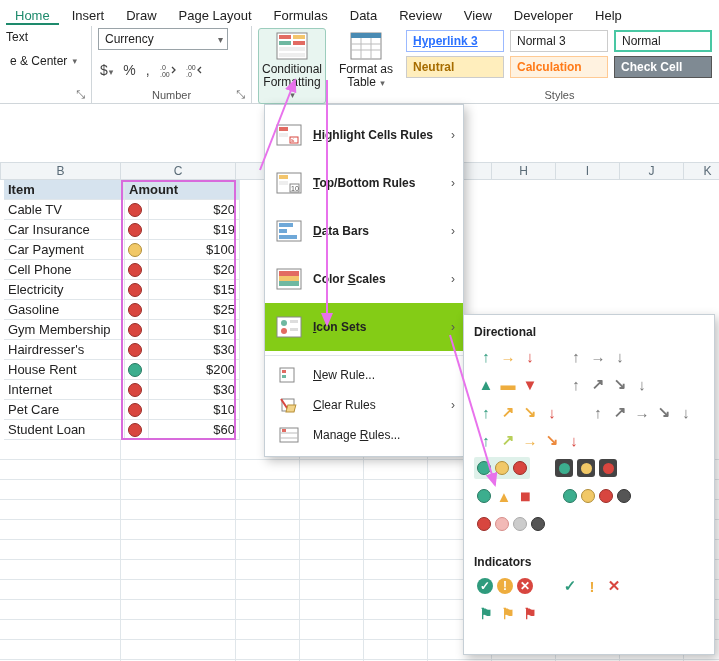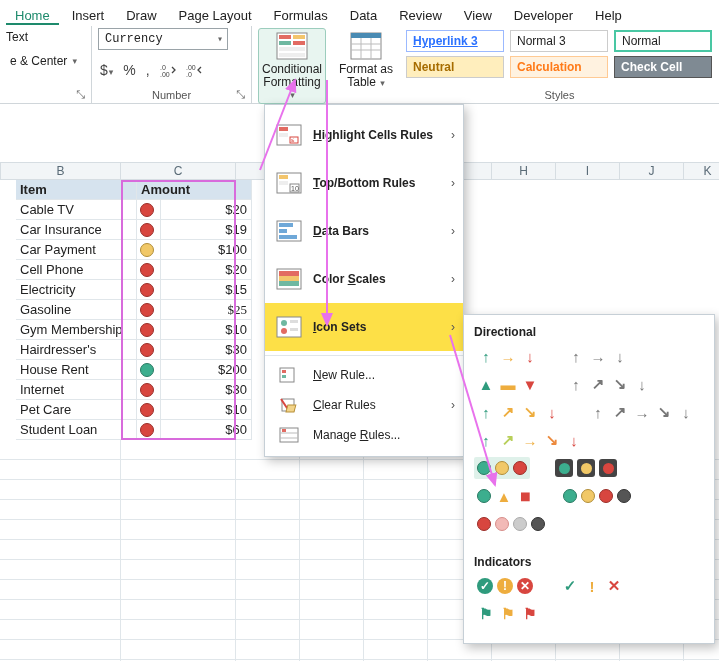--- a/index.html
+++ b/index.html
@@ -41,44 +41,44 @@
   .sc-calc { background:#fff2e0; color:#ff7a18; font-weight:600; border-color:#ffca94;}
   .sc-check { background:#7f8a93; color:#fff; border-color:#555; font-weight:600;}
 
   
   .gridwrap { position:absolute; left:0; top:104px; right:0; bottom:0; }
   
   .colhdrs { position:absolute; left:0; top:58px; height:18px; display:flex; }
   .colhdr { border:1px solid #d6dde2; border-left:none; background:#f2f5f7; color:#5a6b77; font-size:12px; display:flex; align-items:center; justify-content:center; }
   .colhdr:first-child{border-left:1px solid #d6dde2;}
   
-  .cells { position:absolute; top:76px; left:16px; }
+  .cells { position:absolute; top:76px; left:4px; }
   .row { display:flex; height:20px; }
   .cell { border-right:1px solid #e0e6ea; border-bottom:1px solid #e0e6ea; height:20px; display:flex; align-items:center; padding:0 4px; font-size:13px; overflow:hidden; }
   .hdr { background:#d6e3ee; font-weight:700; }
   .amt { justify-content:flex-end; }
   .iconcol { justify-content:flex-start; padding-left:3px;}
   .circle { width:14px; height:14px; border-radius:50%; border:1px solid #999; }
   .c-red { background:#d8463f; border-color:#9b2e29;}
   .c-yel { background:#f1c867; border-color:#b18e3a;}
   .c-grn { background:#3cae8e; border-color:#297a63;}
   .selbox { position:absolute; border:2px solid #d86bdc; pointer-events:none; }
 
   
   .cf-menu { position:absolute; left:264px; top:104px; width:200px; background:#fff; border:1px solid #c6cfd6; box-shadow:3px 4px 10px rgba(0,0,0,.25); z-index:30; padding:6px 0; }
   .cf-item { display:flex; align-items:center; height:48px; padding:0 10px; gap:10px; cursor:pointer; position:relative;}
   .cf-item.small { height:30px; }
-  .cf-item.hov { background:#fde047; }
+  .cf-item.hov { background:#84cc16; }
   .cf-item .chev { position:absolute; right:8px; font-size:12px; color:#555;}
   .cf-item .txt span.u { text-decoration:underline; }
   .cf-sep { height:1px; background:#e0e6ea; margin:4px 0; }
   .cf-ico { width:28px; height:24px; display:flex; align-items:center; justify-content:center; }
 
   
-  .fly { position:absolute; left:463px; top:314px; width:252px; background:#fff; border:1px solid #c6cfd6; box-shadow:3px 4px 10px rgba(0,0,0,.25); z-index:31; padding:8px 10px 12px 10px; }
+  .fly { position:absolute; left:463px; top:314px; width:252px; background:#fff; border:1px solid #c6cfd6; box-shadow:3px 4px 10px rgba(0,0,0,.25); z-index:31; padding:8px 10px 23px 10px; }
   .fly h4 { margin:2px 0 6px 0; font-size:12px; font-weight:700; }
   .set-row { display:flex; gap:22px; margin-bottom:6px;}
   .set { display:flex; gap:4px; align-items:center; height:22px; padding:2px 3px; border-radius:2px;}
   .set.hov { background:#dff1ea; }
   .g { width:18px; height:18px; display:inline-flex; align-items:center;justify-content:center; font-size:15px; font-weight:700; }
 
   
   .arrow-svg { position:absolute; z-index:40; pointer-events:none; }
 
   svg { display:block; }
@@ -111,21 +111,21 @@
         <div class="mergebtn">
           <span>e &amp; Center</span>
           <span class="caret">▾</span>
         </div>
       </div>
       <div class="group-label">&nbsp;<span class="launcher">⤡</span></div>
     </div>
 
     <div class="group num-group">
       <div class="group-top" style="flex-direction:column;width:100%;">
-        <div class="drop" style="width:130px;font-family:Liberation Mono, monospace;">
+        <div class="drop" style="width:130px;">
           <span>Currency</span>
             <span class="car">▾</span>
         </div>
         <div class="num-icons">
           <span>$<small class="caret">▾</small></span>
           <span>%</span>
           <span>,</span>
           <span style="font-size:11px;">
             <svg width="16" height="14">
                 <text x="0" y="7" font-size="7" fill="#444">.0</text>
@@ -260,21 +260,21 @@
           <div class="cell iconcol" style="width: 24px;">
             <span class="circle c-red"></span>
           </div>
           <div class="cell amt" style="width: 91px;">$15</div>
         </div>
         <div class="row">
           <div class="cell " style="width: 121px;">Gasoline</div>
           <div class="cell iconcol" style="width: 24px;">
             <span class="circle c-red"></span>
           </div>
-          <div class="cell amt" style="width: 91px; font-family: Liberation Serif, serif;">$25</div>
+          <div class="cell amt" style="width: 91px;">$25</div>
         </div>
         <div class="row">
           <div class="cell " style="width: 121px;">Gym Membership</div>
           <div class="cell iconcol" style="width: 24px;">
             <span class="circle c-red"></span>
           </div>
           <div class="cell amt" style="width: 91px;">$10</div>
         </div>
         <div class="row">
           <div class="cell " style="width: 121px;">Hairdresser's</div>

